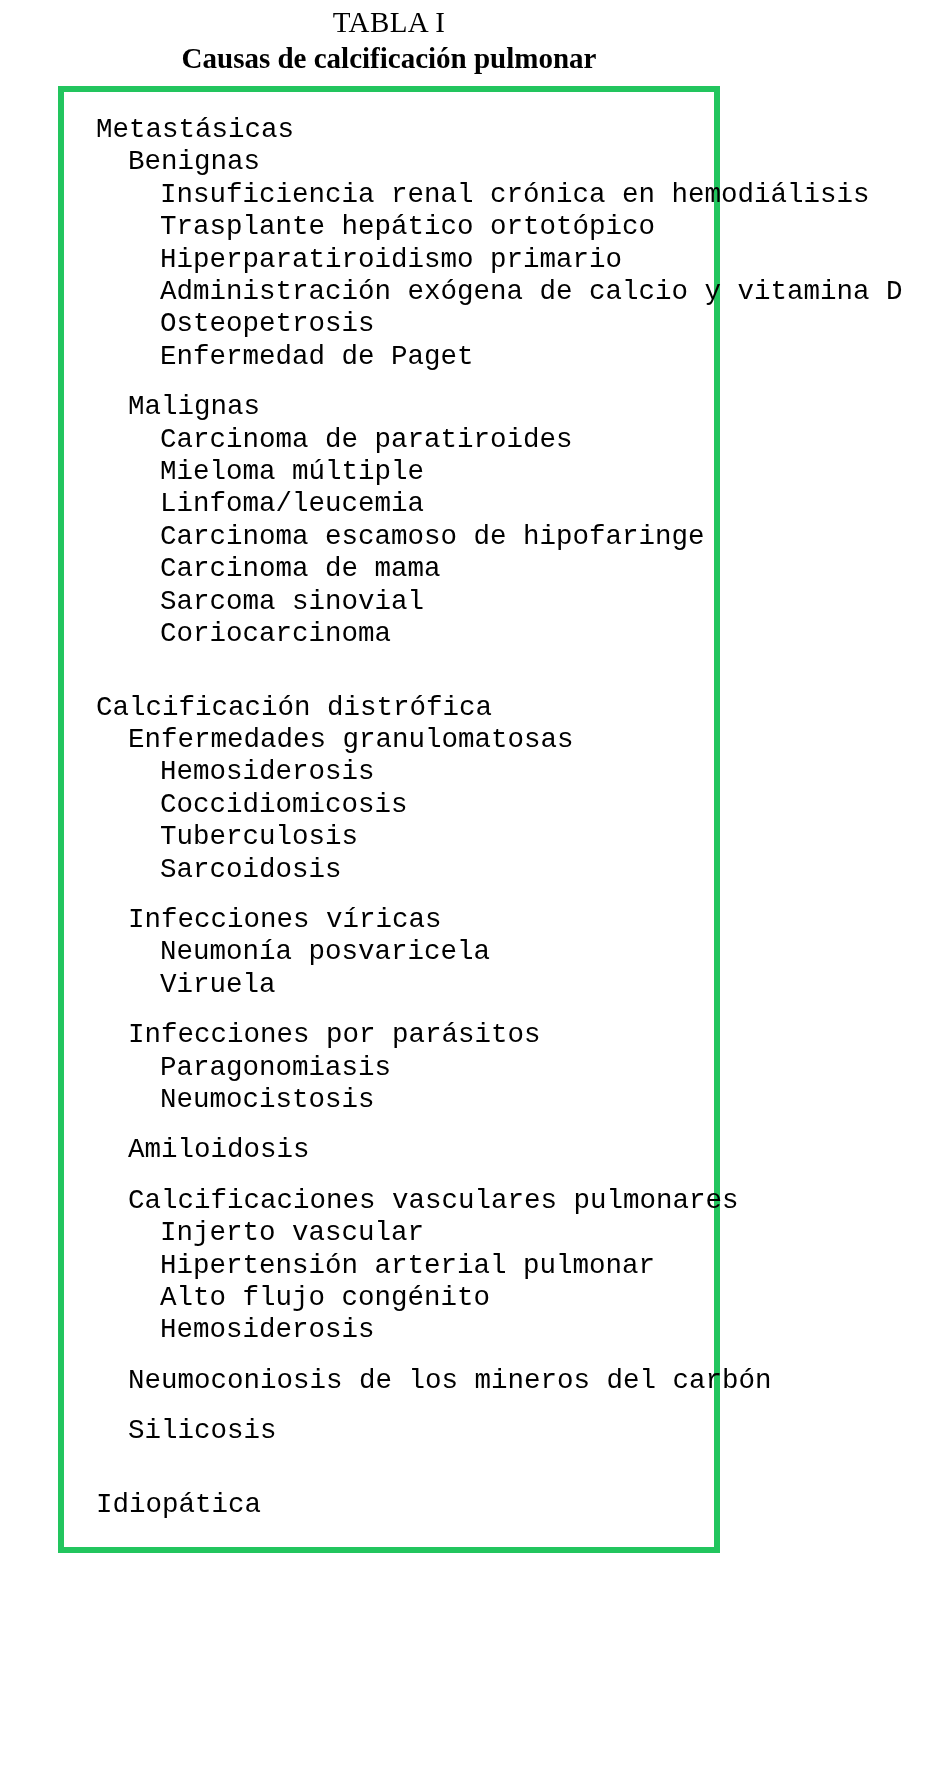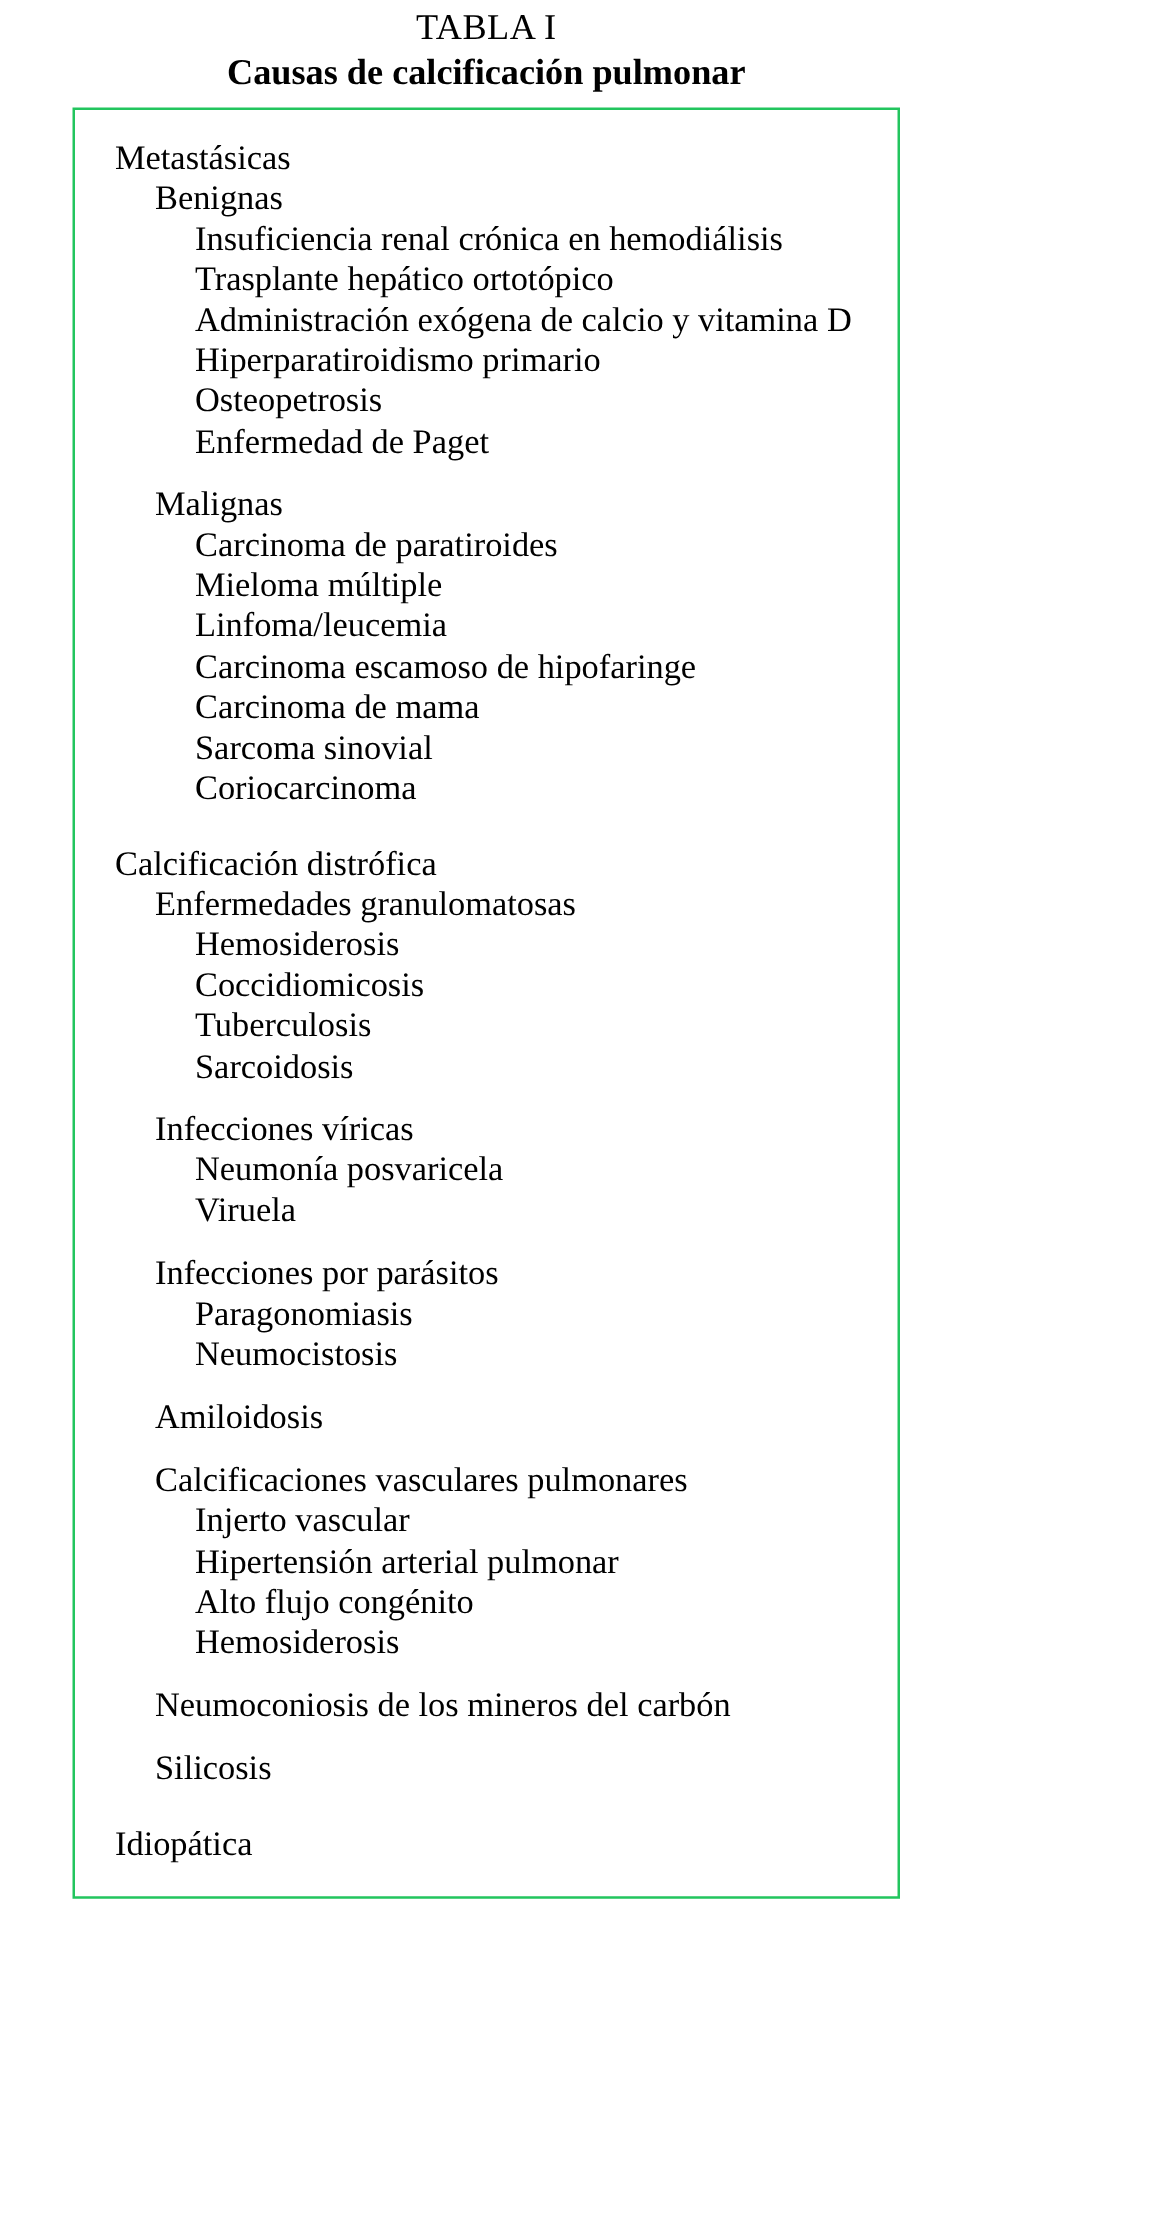--- a/index.html
+++ b/index.html
@@ -27,37 +27,38 @@
     line-height: 36px;
     letter-spacing: 0.4px;
   }
   .caption-line2 {
     font-size: 29px;
     line-height: 36px;
     font-weight: bold;
   }
   .table-box {
     margin-top: 10px;
-    border: 2px solid #22c55e;
+    border: 6px solid #22c55e;
     box-sizing: border-box;
     padding: 22px 0 26px 0;
+    font-family: Liberation Mono, monospace;
   }
   .rows {
     padding-left: 32px;
   }
   .row {
     font-size: 27.5px;
     line-height: 32.4px;
     white-space: pre;
   }
   .level-0 { padding-left: 0px; }
   .level-1 { padding-left: 32px; }
   .level-2 { padding-left: 64px; }
   .gap-small { margin-top: 18px; }
-  .gap-large { margin-top: 28px; }
+  .gap-large { margin-top: 41px; }
   .footnote {
     margin-top: 14px;
     font-size: 20px;
     line-height: 26px;
   }
   .footnote sup {
     font-size: 13px;
     vertical-align: super;
   }
 </style>
@@ -70,22 +71,22 @@
     <div class="caption-line1">TABLA I</div>
     <div class="caption-line2">Causas de calcificación pulmonar</div>
   </div>
 
   <div class="table-box">
     <div class="rows">
         <div class="row level-0">Metastásicas</div>
         <div class="row level-1">Benignas</div>
         <div class="row level-2">Insuficiencia renal crónica en hemodiálisis</div>
         <div class="row level-2">Trasplante hepático ortotópico</div>
+        <div class="row level-2">Hiperparatiroidismo primario</div>
         <div class="row level-2">Administración exógena de calcio y vitamina D</div>
-        <div class="row level-2">Hiperparatiroidismo primario</div>
         <div class="row level-2">Osteopetrosis</div>
         <div class="row level-2">Enfermedad de Paget</div>
         <div class="row level-1 gap-small">Malignas</div>
         <div class="row level-2">Carcinoma de paratiroides</div>
         <div class="row level-2">Mieloma múltiple</div>
         <div class="row level-2">Linfoma/leucemia</div>
         <div class="row level-2">Carcinoma escamoso de hipofaringe</div>
         <div class="row level-2">Carcinoma de mama</div>
         <div class="row level-2">Sarcoma sinovial</div>
         <div class="row level-2">Coriocarcinoma</div>

